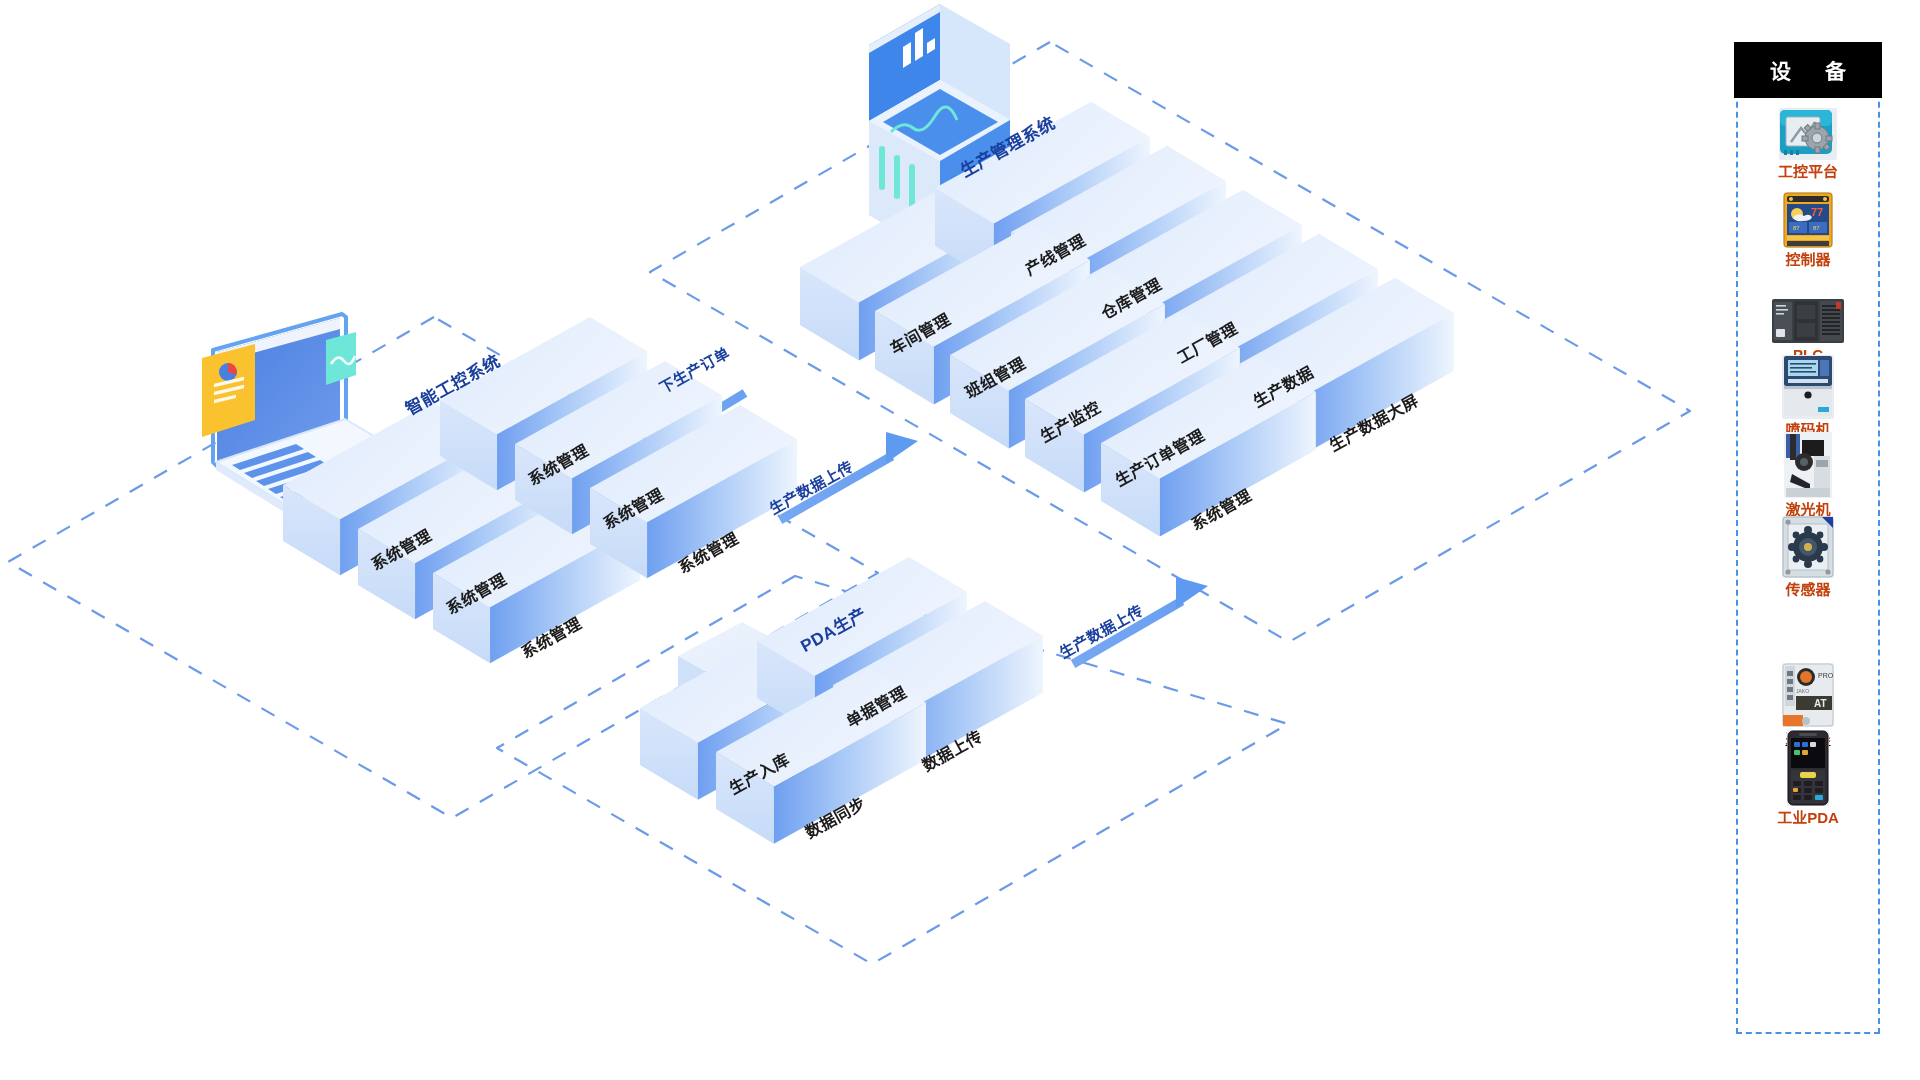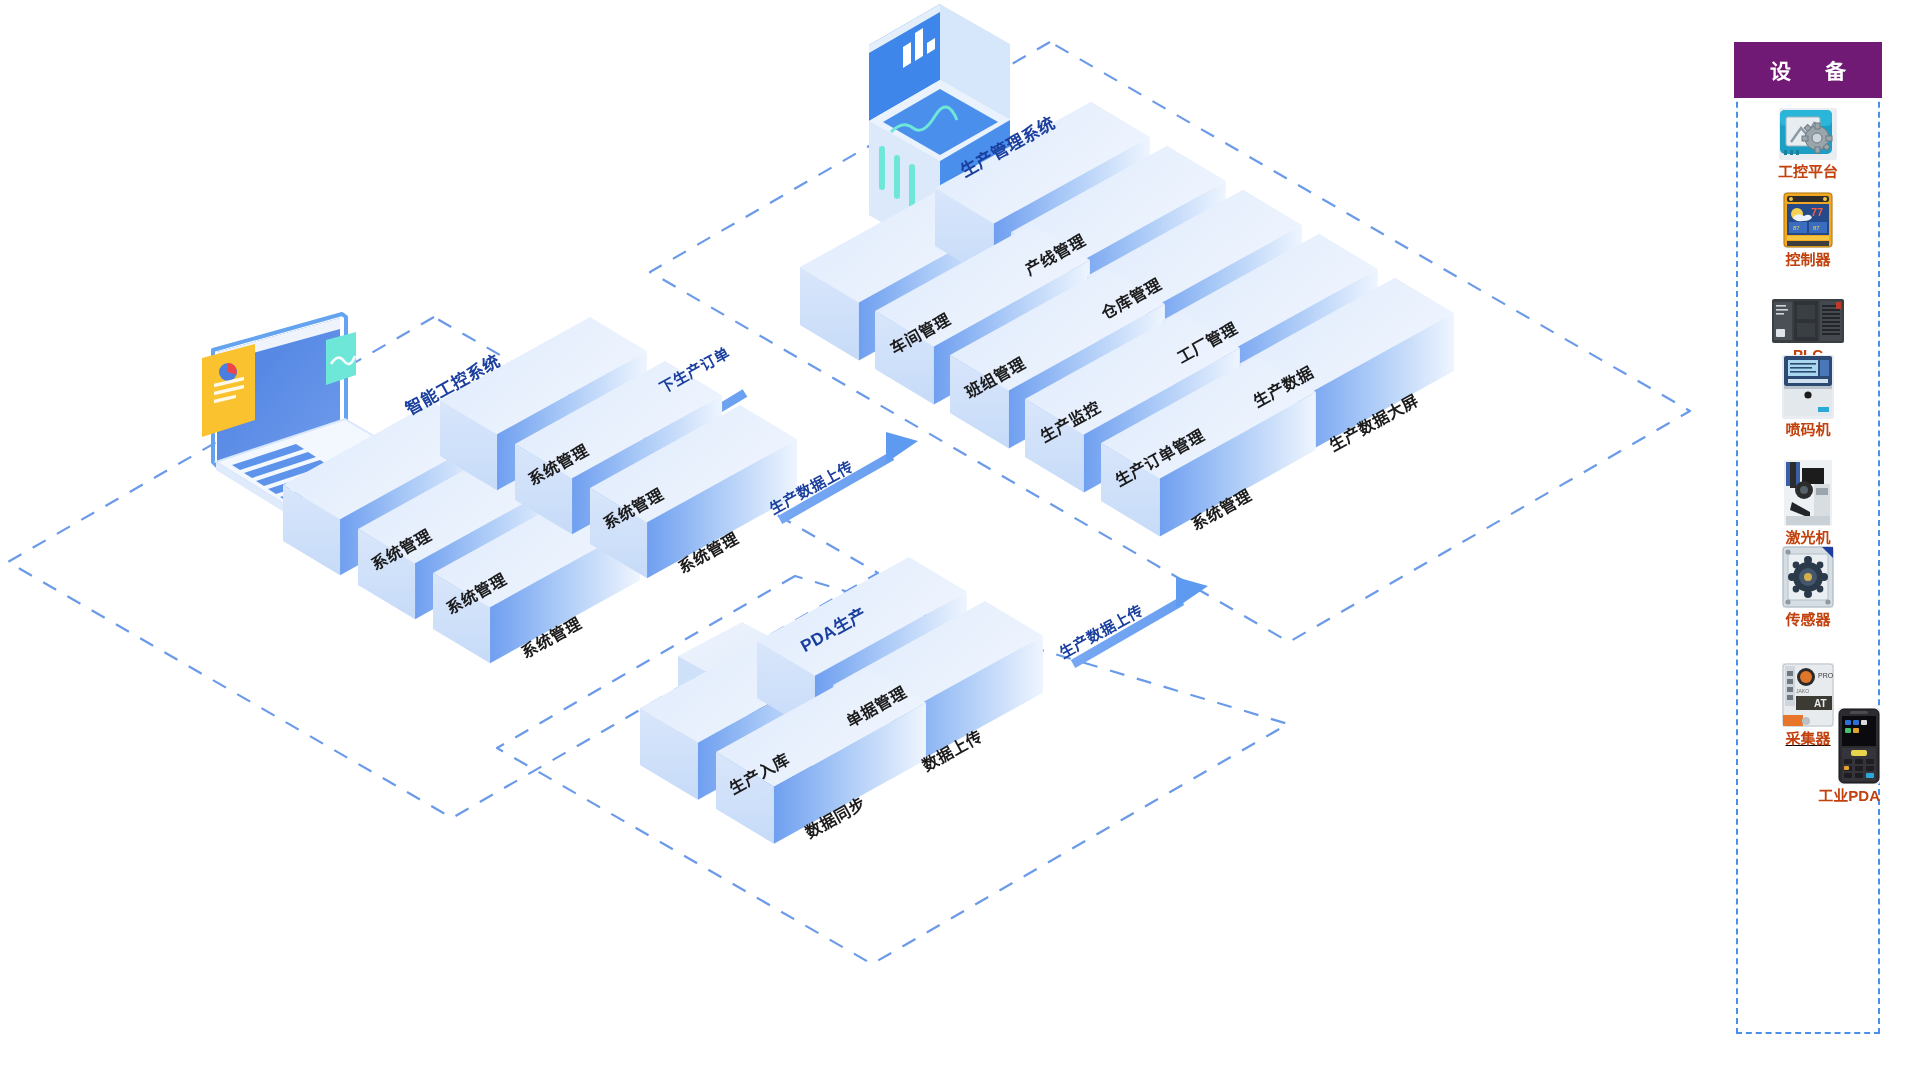--- a/index.html
+++ b/index.html
@@ -12,21 +12,21 @@
   #stage{position:absolute;inset:0;width:1920px;height:1080px;}
   svg.layer{position:absolute;left:0;top:0;width:1920px;height:1080px;overflow:visible;}
 
   
   #device-panel{
     position:absolute;left:1736px;top:42px;width:144px;height:992px;
     border:2px dashed #4a90e8;border-top:none;box-sizing:border-box;
   }
   #device-header{
     position:absolute;left:1734px;top:42px;width:148px;height:56px;
-    background:#701a75;color:#ffffff;
+    background:#000000;color:#ffffff;
     display:flex;align-items:center;justify-content:center;
     font-size:21px;font-weight:bold;letter-spacing:14px;text-indent:14px;
     box-sizing:border-box;
   }
   .device-item{
     position:absolute;left:1736px;width:144px;
     display:flex;flex-direction:column;align-items:center;justify-content:flex-end;
   }
   .device-thumb{
     display:block;border-radius:2px;overflow:hidden;position:relative;
@@ -469,38 +469,38 @@
       <rect x="38" y="5" width="9" height="16" fill="#4a77b8"></rect>
       <rect x="6" y="24" width="40" height="4" fill="#cfe0ef"></rect>
       <rect x="2" y="31" width="48" height="30" fill="#e3e8ec"></rect>
       <rect x="2" y="31" width="48" height="3" fill="#b9c3cb"></rect>
       <circle cx="26" cy="40" r="3.6" fill="#1c1c1c"></circle>
       <rect x="36" y="52" width="11" height="5" fill="#2aa8d8"></rect>
     </svg>
         </div>
         <div class="device-label">喷码机</div>
       </div>
-      <div class="device-item" style="top: 460px;">
+      <div class="device-item" style="top: 432px;">
         <div class="device-thumb">
     <svg class="thumb-svg" width="48" height="66" viewBox="0 0 48 66">
       <rect x="0" y="0" width="48" height="66" fill="#eef1f4"></rect>
       <rect x="2" y="2" width="14" height="24" fill="#3a5ea8"></rect>
       <rect x="6" y="2" width="6" height="26" fill="#2c2c2c"></rect>
       <rect x="18" y="8" width="22" height="16" fill="#1c1c1c"></rect>
       <rect x="30" y="24" width="16" height="38" fill="#d8dde2"></rect>
       <rect x="32" y="28" width="12" height="7" fill="#9aa5ad"></rect>
       <circle cx="20" cy="30" r="9" fill="#2c2c2c"></circle>
       <circle cx="20" cy="30" r="4" fill="#55606a"></circle>
       <path d="M8,42 L26,52 L26,58 L6,50 Z" fill="#22262a"></path>
       <rect x="2" y="56" width="44" height="9" fill="#c9d0d6"></rect>
     </svg>
         </div>
         <div class="device-label">激光机</div>
       </div>
-      <div class="device-item" style="top: 546px;">
+      <div class="device-item" style="top: 516px;">
         <div class="device-thumb">
     <svg class="thumb-svg" width="52" height="62" viewBox="0 0 52 62">
       <rect x="1" y="1" width="50" height="60" rx="3" fill="#d6dee4" stroke="#a9b5bf"></rect>
       <path d="M40,1 L51,1 L51,12 Z" fill="#1f3f9e"></path>
       <rect x="6" y="8" width="40" height="46" rx="2" fill="#eaeff3" stroke="#b6c0c8"></rect>
       <circle cx="26" cy="31" r="15" fill="#2b3a4a"></circle>
       <circle cx="26" cy="31" r="9" fill="#44566b"></circle>
       <circle cx="26" cy="31" r="4" fill="#d4b04a"></circle>
       <g fill="#2b3a4a">
         <circle cx="26" cy="14" r="4"></circle>
@@ -536,21 +536,21 @@
       <text x="14" y="30" font-size="5" fill="#6b6b6b" font-family="sans-serif">JAKO</text>
       <rect x="14" y="33" width="36" height="14" fill="#3b3b33"></rect>
       <text x="32" y="44" font-size="10" fill="#e8ebee" font-family="sans-serif" font-weight="bold">AT</text>
       <rect x="14" y="50" width="36" height="8" fill="#e8ebee"></rect>
       <rect x="1" y="52" width="20" height="11" fill="#e8762a"></rect>
       <circle cx="24" cy="58" r="4" fill="#b9c1c7"></circle>
     </svg>
         </div>
         <div class="device-label">采集器</div>
       </div>
-      <div class="device-item" style="top: 708px; align-items: flex-end;">
+      <div class="device-item" style="top: 730px;">
         <div class="device-thumb">
     <svg class="thumb-svg" width="42" height="76" viewBox="0 0 42 76">
       <rect x="1" y="1" width="40" height="74" rx="5" fill="#2b2b30" stroke="#17171a"></rect>
       <rect x="12" y="3" width="18" height="3" rx="1.5" fill="#4a4a52"></rect>
       <rect x="4" y="8" width="34" height="30" fill="#0b0b0f"></rect>
       <g fill="#2e6fd6">
               <rect x="7" y="12" width="6" height="5" rx="1"></rect>
               <rect x="15" y="12" width="6" height="5" rx="1"></rect>
             </g>
       <g fill="#d8d8dd">

